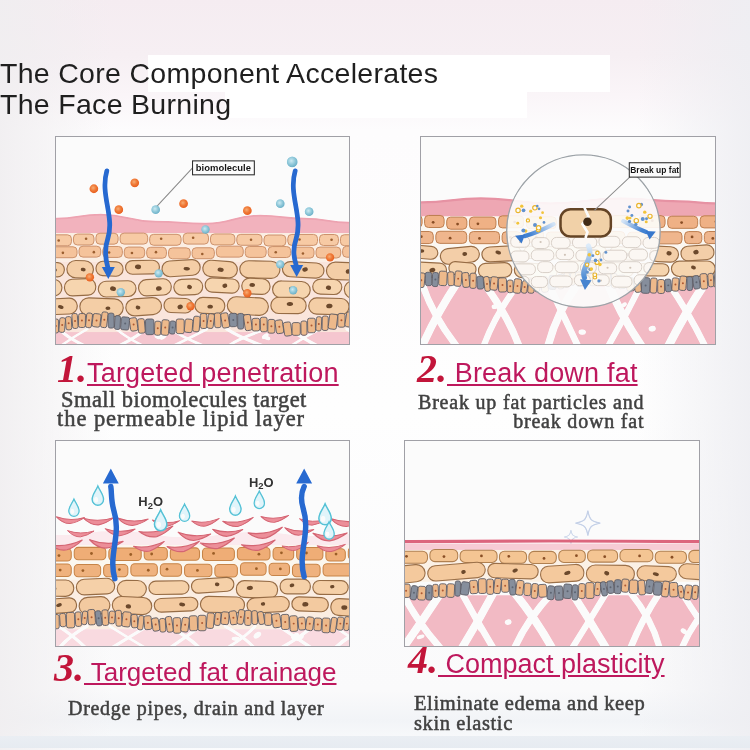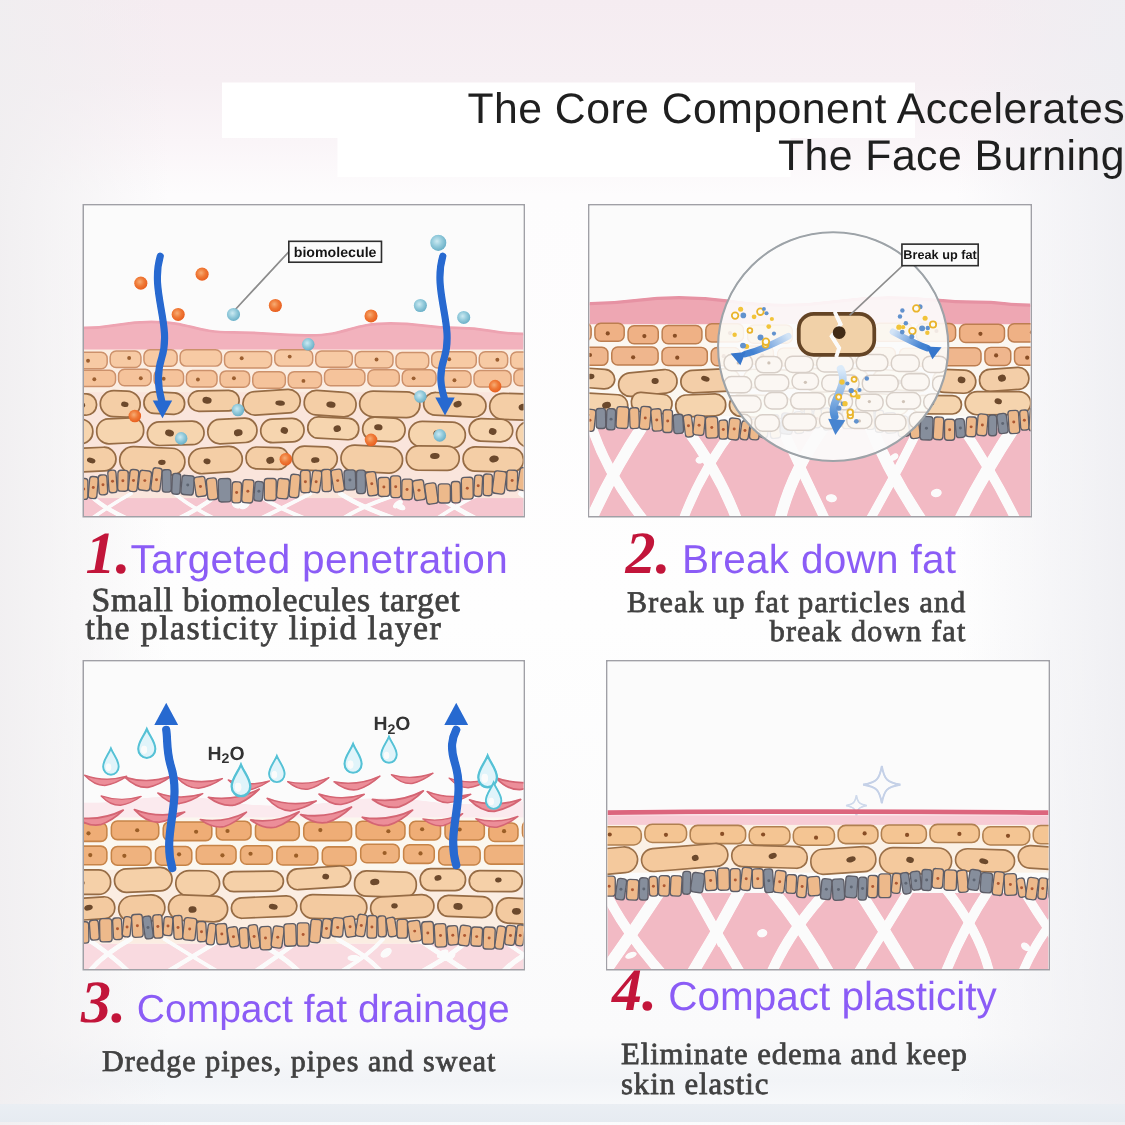--- a/index.html
+++ b/index.html
@@ -1,25 +1,25 @@
 <!DOCTYPE html>
 <html><head><meta charset="utf-8"><style>
 html,body{margin:0;padding:0;}
 body{width:750px;height:750px;position:relative;overflow:hidden;
 background:
 linear-gradient(90deg, rgba(240,238,240,0.9) 0%, rgba(255,255,255,0) 15%, rgba(255,255,255,0) 85%, rgba(238,238,242,0.9) 100%),
 linear-gradient(180deg, #f5ecf1 0px, #f6eff3 55px, #faf5f8 95px, #fdfcfd 130px, #fefefe 55%, #fafafb 92%, #f2f4f7 96%, #fbfcfd 100%);
 font-family:"Liberation Sans", sans-serif;}
 .panel{position:absolute;border:1px solid #a0a0a6;background:#fff;}
 .panel svg{display:block;filter:saturate(0.93) brightness(1.025) contrast(0.97);}
-.title{position:absolute;left:0;width:750px;text-align:right;color:#1f1f1f;
+.title{position:absolute;left:0;width:750px;text-align:left;color:#1f1f1f;
 font-size:28.5px;letter-spacing:0.3px;line-height:31px;top:58px;}
 .cap{position:absolute;white-space:nowrap;}
 .num{font-family:"Liberation Serif",serif;font-style:italic;font-weight:bold;font-size:40px;color:#c2153a;}
-.ct{font-size:27px;color:#8b5cf6;letter-spacing:0.2px;}
+.ct{font-size:27px;color:#be185d;letter-spacing:0.2px;text-decoration:underline;}
 .desc{position:absolute;font-family:"Liberation Serif",serif;font-weight:normal;color:#414141;-webkit-text-stroke:0.5px #414141;line-height:19px;}
 .band{position:absolute;left:0;width:750px;}
 </style></head>
 <body>
 <div style="position:absolute;left:148px;top:55px;width:462px;height:37px;background:#fff;"></div>
 <div style="position:absolute;left:225px;top:92px;width:302px;height:26px;background:#fff;"></div>
 <div class="title">The Core Component Accelerates<br>The Face Burning</div>
 <div class="panel" style="left:55px;top:136px;width:293px;height:207px;text-align:right;">
     <svg width="100%" height="100%" viewBox="0 0 294 208" preserveAspectRatio="none">
       <defs>
@@ -371,21 +371,21 @@
       <circle cx="192" cy="74" r="4.4" fill="url(#od)"></circle>
       <circle cx="225" cy="67" r="4.4" fill="url(#bd)"></circle>
       <circle cx="254" cy="75" r="4.4" fill="url(#bd)"></circle>
       <circle cx="237" cy="25" r="5.4" fill="url(#bd)"></circle>
       <path d="M 137,31 L 100,71" stroke="#8a8a8a" stroke-width="1.2" fill="none"></path>
       <circle cx="100" cy="73" r="4.4" fill="url(#bd)"></circle>
       <rect x="137" y="24" width="62" height="14" fill="#fff" stroke="#2a2a2a" stroke-width="1.1"></rect>
       <text x="168.0" y="34.42" font-family="Liberation Sans, sans-serif" font-size="9.5" font-weight="bold" fill="#111" text-anchor="middle">biomolecule</text>
     </svg>
   </div>
-<div class="panel" style="left:392px;top:136px;width:294px;height:207px;">
+<div class="panel" style="left:420px;top:136px;width:294px;height:207px;">
     <svg width="100%" height="100%" viewBox="0 0 295 209" preserveAspectRatio="none">
       <defs>
 <radialGradient id="od" cx="42%" cy="40%" r="60%">
 <stop offset="0%" stop-color="#f9a96c"></stop>
           <stop offset="55%" stop-color="#f4742c"></stop>
           <stop offset="100%" stop-color="#ee5a16"></stop>
 </radialGradient>
 <radialGradient id="bd" cx="42%" cy="40%" r="60%">
 <stop offset="0%" stop-color="#c8e8f1"></stop>
           <stop offset="55%" stop-color="#8cc8da"></stop>
@@ -1437,19 +1437,19 @@
         <rect x="288.3" y="145.0" width="5.7" height="14.2" rx="2" fill="#eeb684" stroke="#5a5a64" stroke-width="0.9"></rect>
       </g>
       <circle cx="291.1" cy="152.1" r="1.0" fill="#b0542a"></circle>
       <g transform="rotate(-6 297.3 152.3)">
         <rect x="294.7" y="145.3" width="5.2" height="13.9" rx="2" fill="#eeb684" stroke="#5a5a64" stroke-width="0.9"></rect>
       </g>
       <circle cx="297.3" cy="152.3" r="1.0" fill="#b0542a"></circle>
     </svg>
   </div>
 <div class="cap" style="left:57px;top:345px;"><span class="num">1.</span><span class="ct">Targeted penetration</span></div>
-<div class="desc" style="left:61px;top:390px;width:300px;font-size:22.5px;letter-spacing:0.45px;">Small biomolecules target<br><span style="letter-spacing:0.95px;position:relative;left:-4px;">the plasticity lipid layer</span></div>
+<div class="desc" style="left:61px;top:390px;width:300px;font-size:22.5px;letter-spacing:0.45px;">Small biomolecules target<br><span style="letter-spacing:0.95px;position:relative;left:-4px;">the permeable lipid layer</span></div>
 <div class="cap" style="left:417px;top:345px;"><span class="num">2.</span><span class="ct"> Break down fat</span></div>
 <div class="desc" style="left:418px;top:393px;font-size:20px;letter-spacing:0.8px;text-align:right;">Break up fat particles and<br>break down fat</div>
-<div class="cap" style="left:54px;top:644px;"><span class="num">3.</span><span class="ct" style="font-size:26px;letter-spacing:0;"> Compact fat drainage</span></div>
-<div class="desc" style="left:68px;top:699px;font-size:20px;letter-spacing:0.7px;">Dredge pipes, pipes and sweat</div>
+<div class="cap" style="left:54px;top:644px;"><span class="num">3.</span><span class="ct" style="font-size:26px;letter-spacing:0;"> Targeted fat drainage</span></div>
+<div class="desc" style="left:68px;top:699px;font-size:20px;letter-spacing:0.7px;">Dredge pipes, drain and layer</div>
 <div class="cap" style="left:408px;top:636px;"><span class="num">4.</span><span class="ct" style="letter-spacing:0;">&nbsp;Compact plasticity</span></div>
 <div class="desc" style="left:414px;top:694px;font-size:20.5px;line-height:19.5px;letter-spacing:0.6px;">Eliminate edema and keep<br>skin elastic</div>
 <div class="band" style="top:736px;height:12px;background:linear-gradient(180deg,#eaeef3,#e6ebf1);"></div>
 </body></html>

